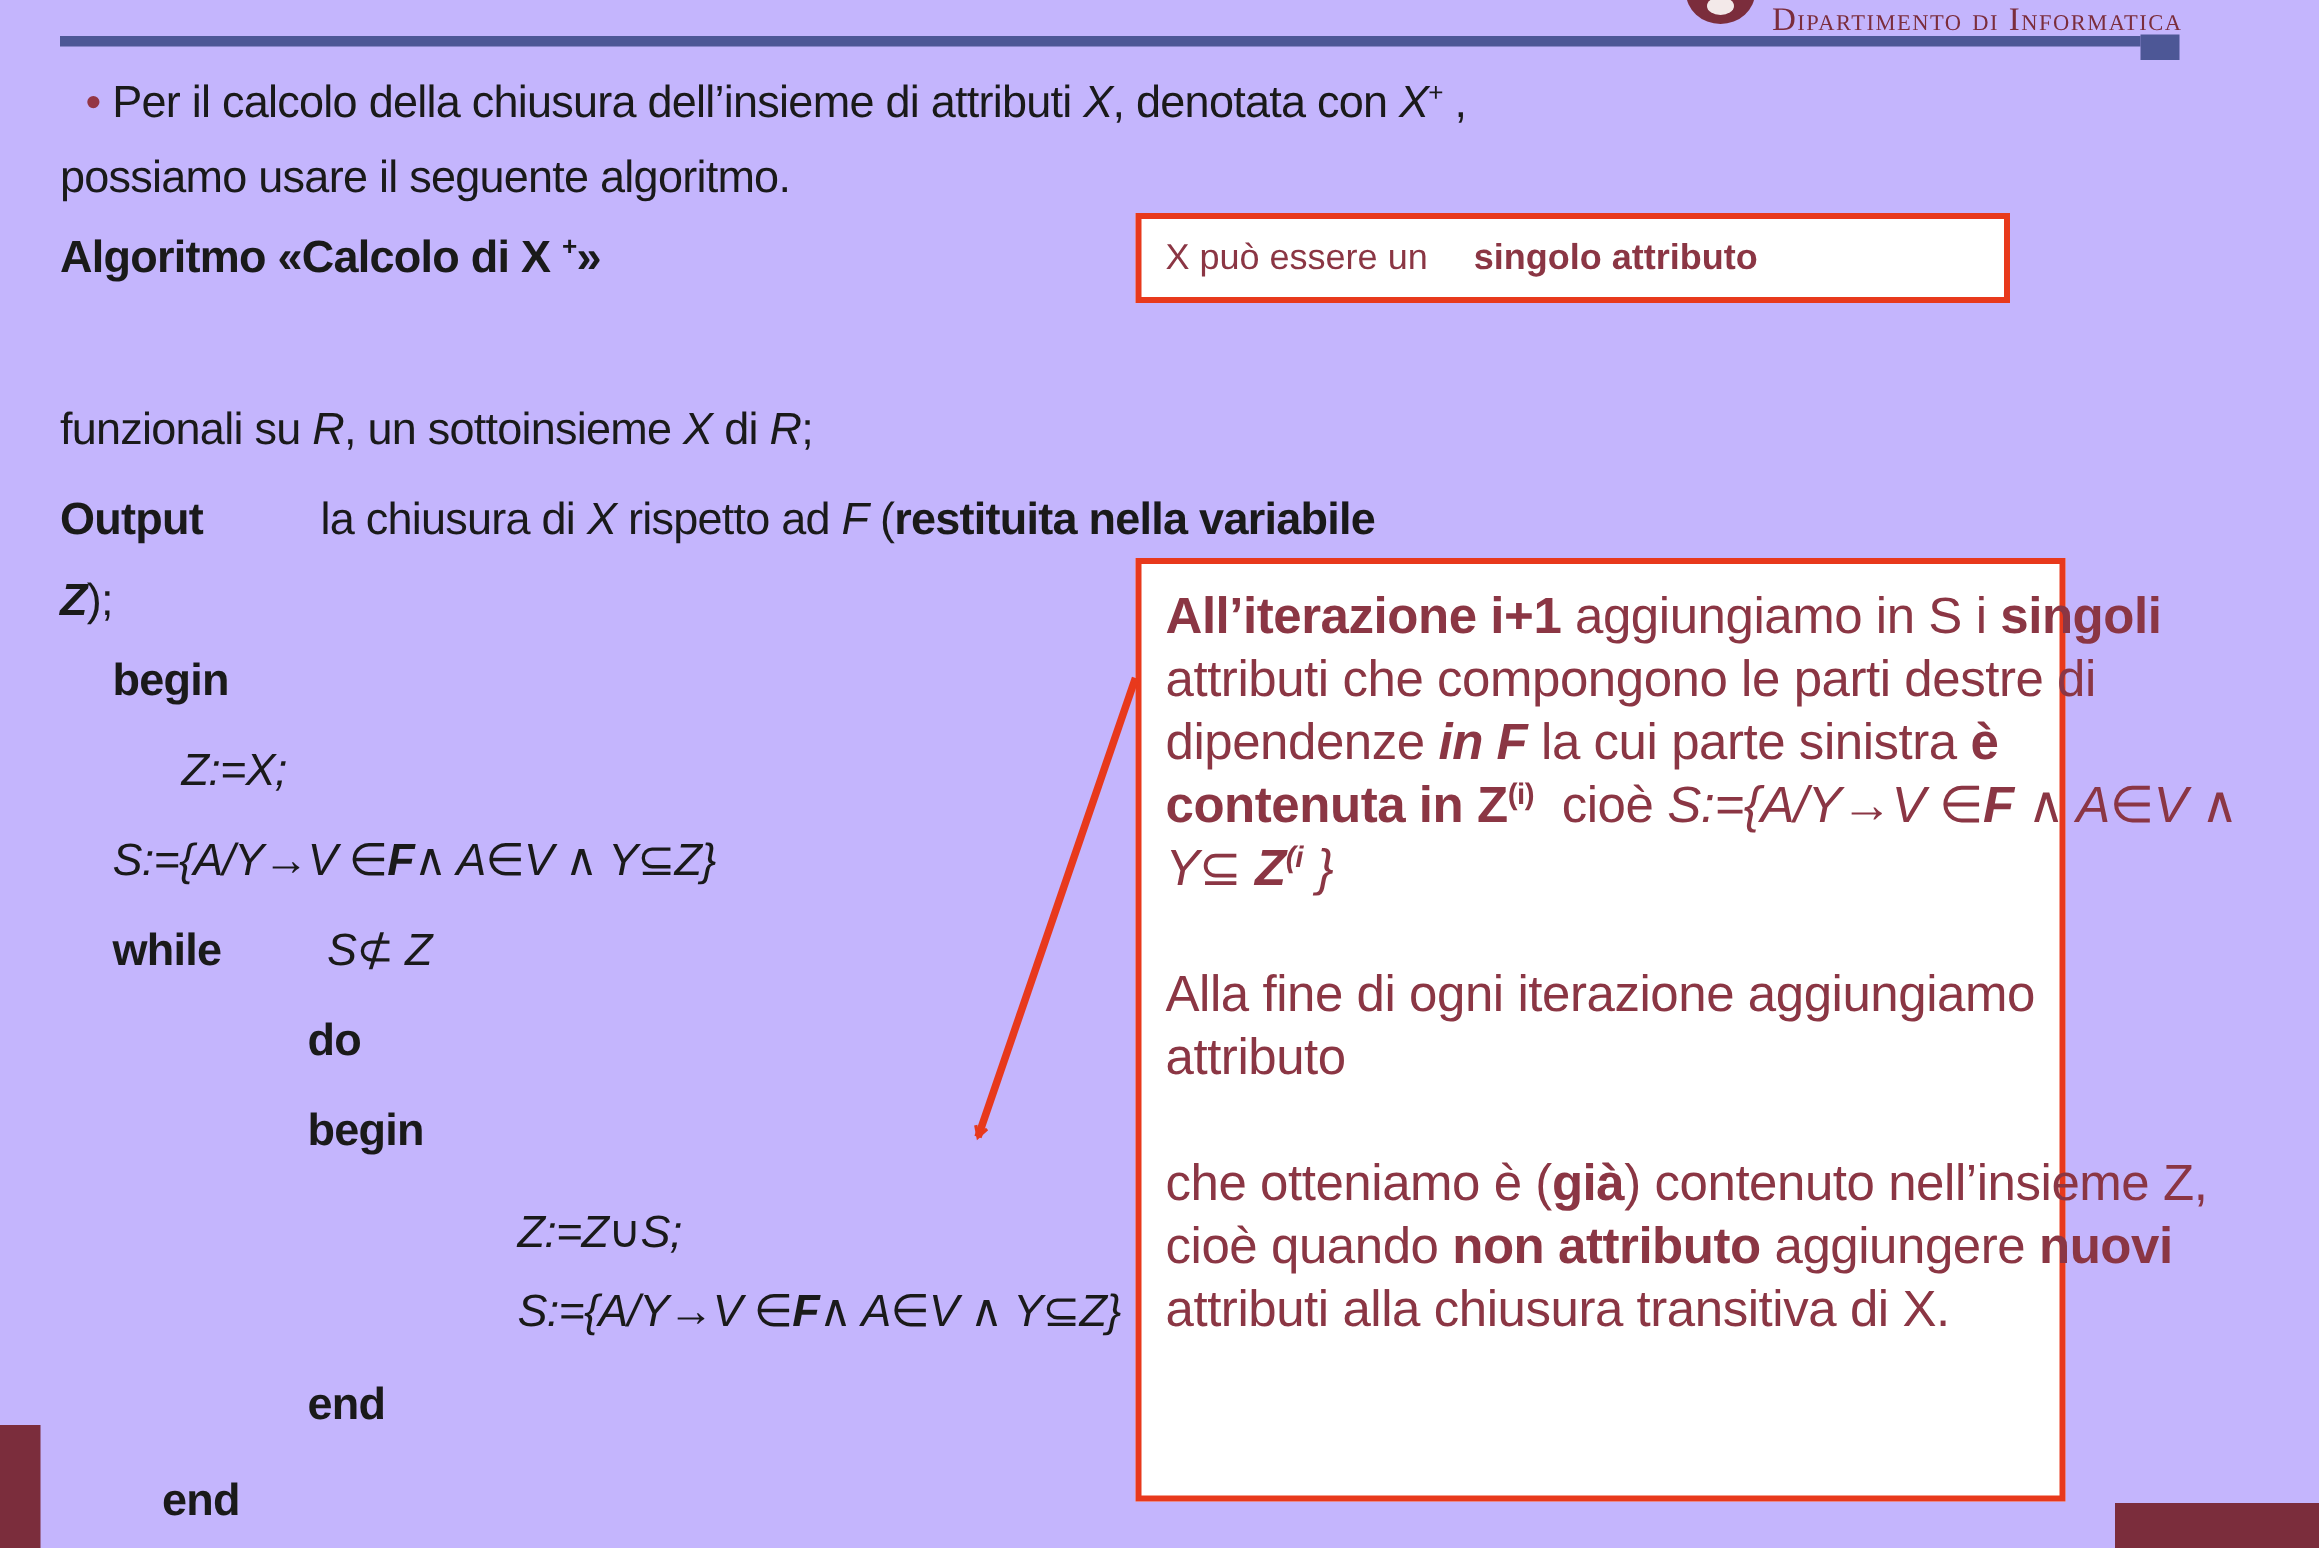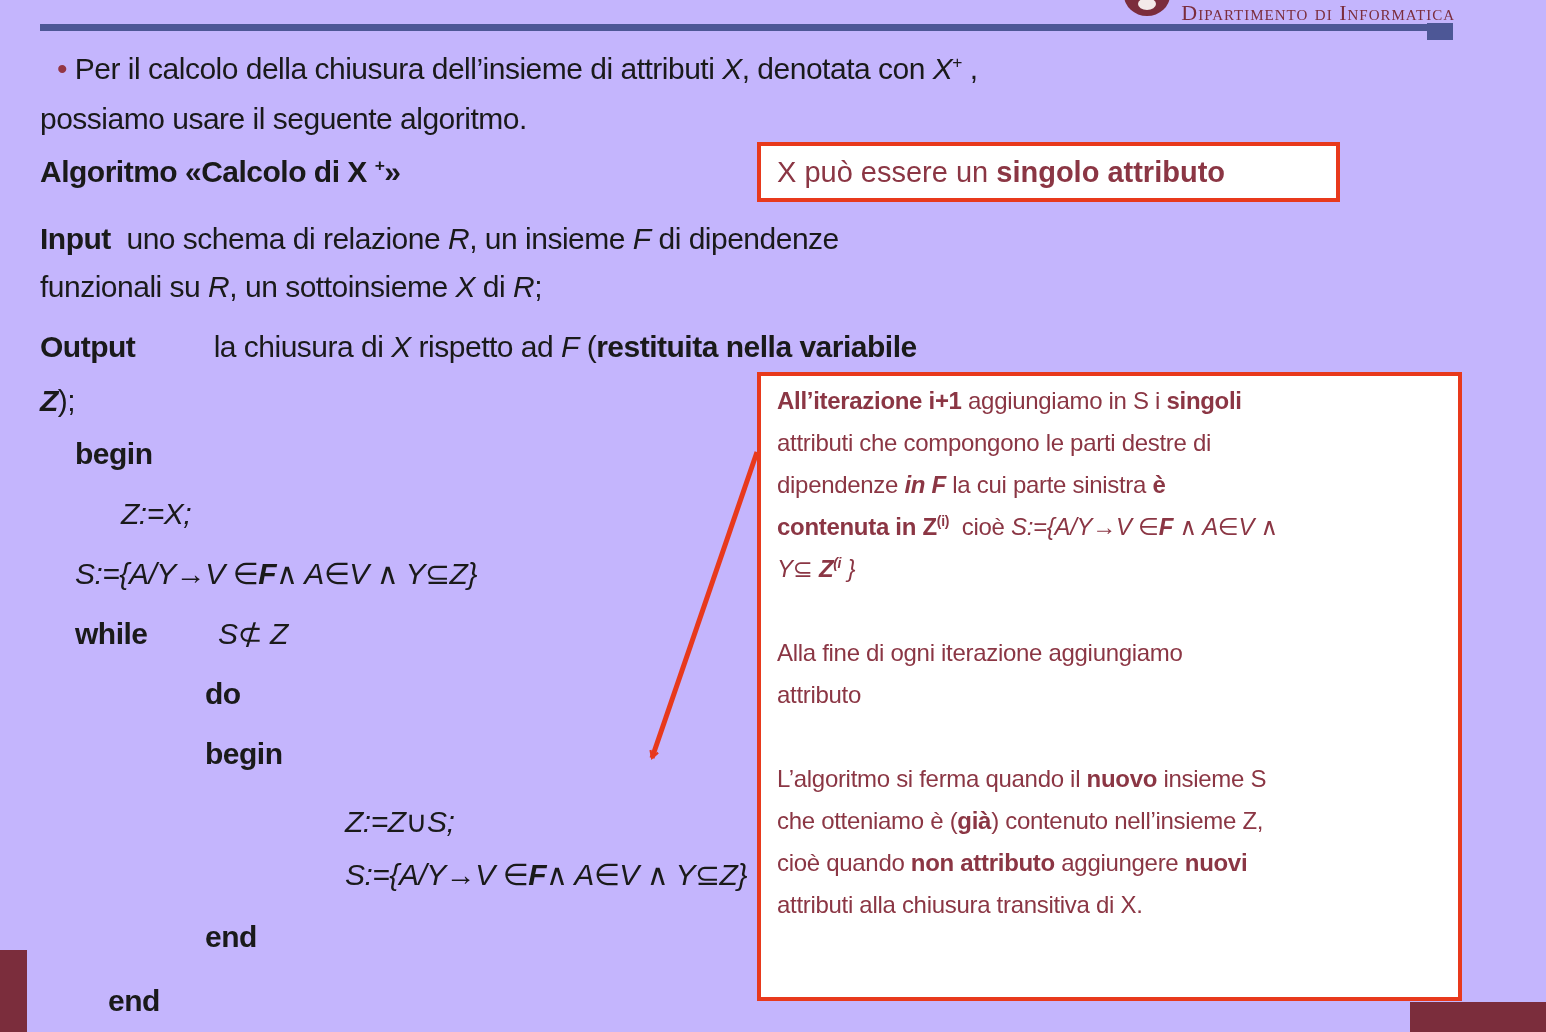--- a/index.html
+++ b/index.html
@@ -41,25 +41,25 @@
   .i{font-style:italic;}
   .sup{font-size:58%;vertical-align:super;line-height:0;}
   .mar{color:var(--bullet);}
   
   .callout{
     position:absolute;background:#ffffff;border:4px solid var(--box_border);
     box-sizing:border-box;color:var(--maroon_text);z-index:2;
   }
   #callout-small{
     left:757px;top:142px;width:583px;height:60px;
-    font-size:29px;display:flex;align-items:center;padding-left:16px;white-space:pre;
+    font-size:24px;display:flex;align-items:center;padding-left:16px;white-space:pre;gap:24px;
   }
   #callout-large{
-    left:757px;top:372px;width:705px;height:629px;
-    font-size:24px;line-height:42px;letter-spacing:-0.3px;padding:4px 16px;
+    left:757px;top:372px;width:620px;height:629px;
+    font-size:34px;line-height:42px;letter-spacing:-0.3px;padding:14px 16px;
   }
   #callout-large .rich-line{white-space:pre;min-height:42px;}
   
   .arrow-overlay{position:absolute;left:0;top:0;width:1546px;height:1032px;z-index:3;pointer-events:none;}
 </style>
 </head>
 <body>
 
 <div class="slide">
 
@@ -67,21 +67,20 @@
     <div class="logo-inner"></div>
   </div>
   <div class="dept">Dipartimento di Informatica</div>
   <div class="hrule"></div>
   <div class="hrule-notch"></div>
 
   <div class="t" style="left:57px;top:52px;"><span class="mar">•</span><span> Per il calcolo della chiusura dell’insieme di attributi </span><span class="i">X</span><span>, denotata con </span><span class="i">X</span><span class="sup">+</span><span> ,</span></div>
   <div class="t" style="left:40px;top:102px;"><span>possiamo usare il seguente algoritmo.</span></div>
   <div class="t" style="left:40px;top:155px;"><span class="b">Algoritmo «Calcolo di X </span><span class="b sup">+</span><span class="b">»</span></div>
 
-  <div class="t" style="left:40px;top:222px;"><span class="b">Input</span><span>  uno schema di relazione </span><span class="i">R</span><span>, un insieme </span><span class="i">F</span><span> di dipendenze</span></div>
   <div class="t" style="left:40px;top:270px;"><span>funzionali su </span><span class="i">R</span><span>, un sottoinsieme </span><span class="i">X</span><span> di </span><span class="i">R</span><span>;</span></div>
   <div class="t" style="left:40px;top:330px;"><span class="b">Output</span><span>          la chiusura di </span><span class="i">X</span><span> rispetto ad </span><span class="i">F</span><span> (</span><span class="b">restituita nella variabile</span></div>
   <div class="t" style="left:40px;top:384px;"><span class="b i">Z</span><span>);</span></div>
 
   <div class="t" style="left:75px;top:437px;"><span class="b">begin</span></div>
   <div class="t" style="left:75px;top:497px;margin-left:46px;"><span class="i">Z:=X;</span></div>
   <div class="t" style="left:75px;top:557px;"><span class="i">S:={A/Y→V ∈</span><span class="b i">F</span><span class="i">∧ A∈V ∧ Y⊆Z}</span></div>
   <div class="t" style="left:75px;top:617px;"><span class="b">while</span><span>         </span><span class="i">S⊄ Z</span></div>
   <div class="t" style="left:205px;top:677px;"><span class="b">do</span></div>
   <div class="t" style="left:205px;top:737px;"><span class="b">begin</span></div>
@@ -94,21 +93,20 @@
   <div class="callout" id="callout-large">
       <div class="rich-line"><span class="b">All’iterazione i+1</span><span> aggiungiamo in S i </span><span class="b">singoli</span></div>
       <div class="rich-line"><span>attributi che compongono le parti destre di</span></div>
       <div class="rich-line"><span>dipendenze </span><span class="b i">in F</span><span> la cui parte sinistra </span><span class="b">è</span></div>
       <div class="rich-line"><span class="b">contenuta in Z</span><span class="b sup">(i)</span><span>  cioè </span><span class="i">S:={A/Y→V ∈</span><span class="b i">F</span><span class="i"> ∧ A∈V ∧</span></div>
       <div class="rich-line"><span class="i">Y⊆ </span><span class="b i">Z</span><span class="b i sup">(i</span><span class="i"> }</span></div>
       <div class="rich-line">&nbsp;</div>
       <div class="rich-line"><span>Alla fine di ogni iterazione aggiungiamo</span></div>
       <div class="rich-line"><span>attributo</span></div>
       <div class="rich-line">&nbsp;</div>
-      <div class="rich-line"><span>L’algoritmo si ferma quando il </span><span class="b">nuovo</span><span> insieme S</span></div>
       <div class="rich-line"><span>che otteniamo è (</span><span class="b">già</span><span>) contenuto nell’insieme Z,</span></div>
       <div class="rich-line"><span>cioè quando </span><span class="b">non attributo</span><span> aggiungere </span><span class="b">nuovi</span></div>
       <div class="rich-line"><span>attributi alla chiusura transitiva di X.</span></div>
     </div>
 
   <svg class="arrow-overlay" viewBox="0 0 1546 1032">
     <defs>
       <marker id="ah" markerWidth="12" markerHeight="12" refX="8" refY="5" orient="auto" markerUnits="userSpaceOnUse">
         <path d="M1,1 L8,5 L1,9" fill="none" stroke="#e8391c" stroke-width="2.2"></path>
       </marker>

